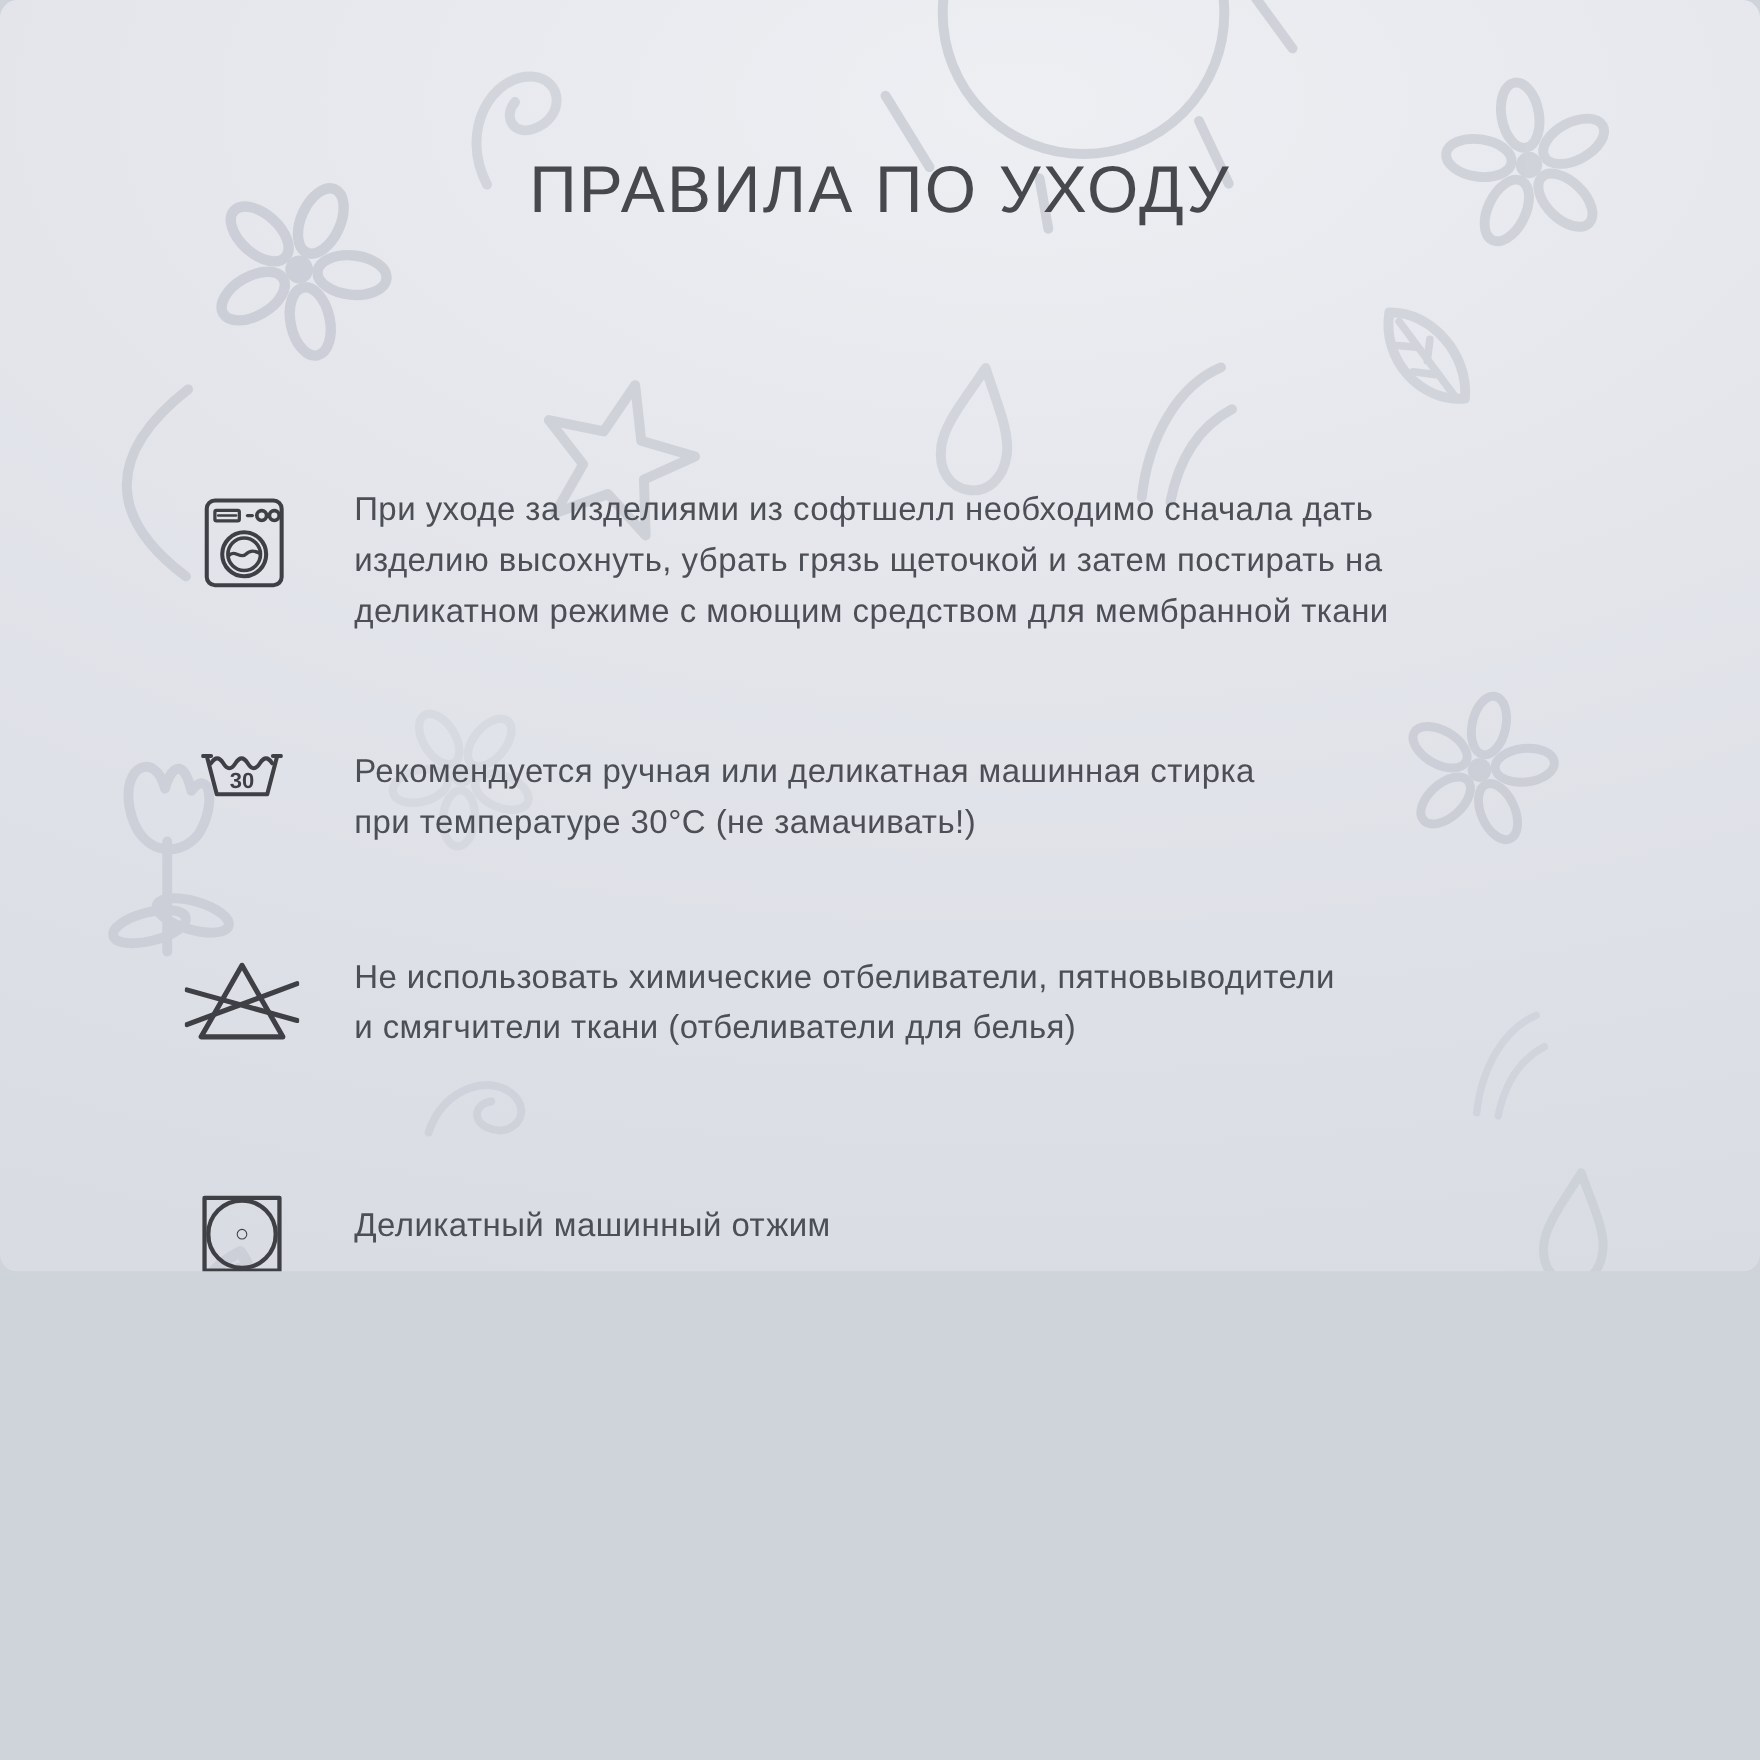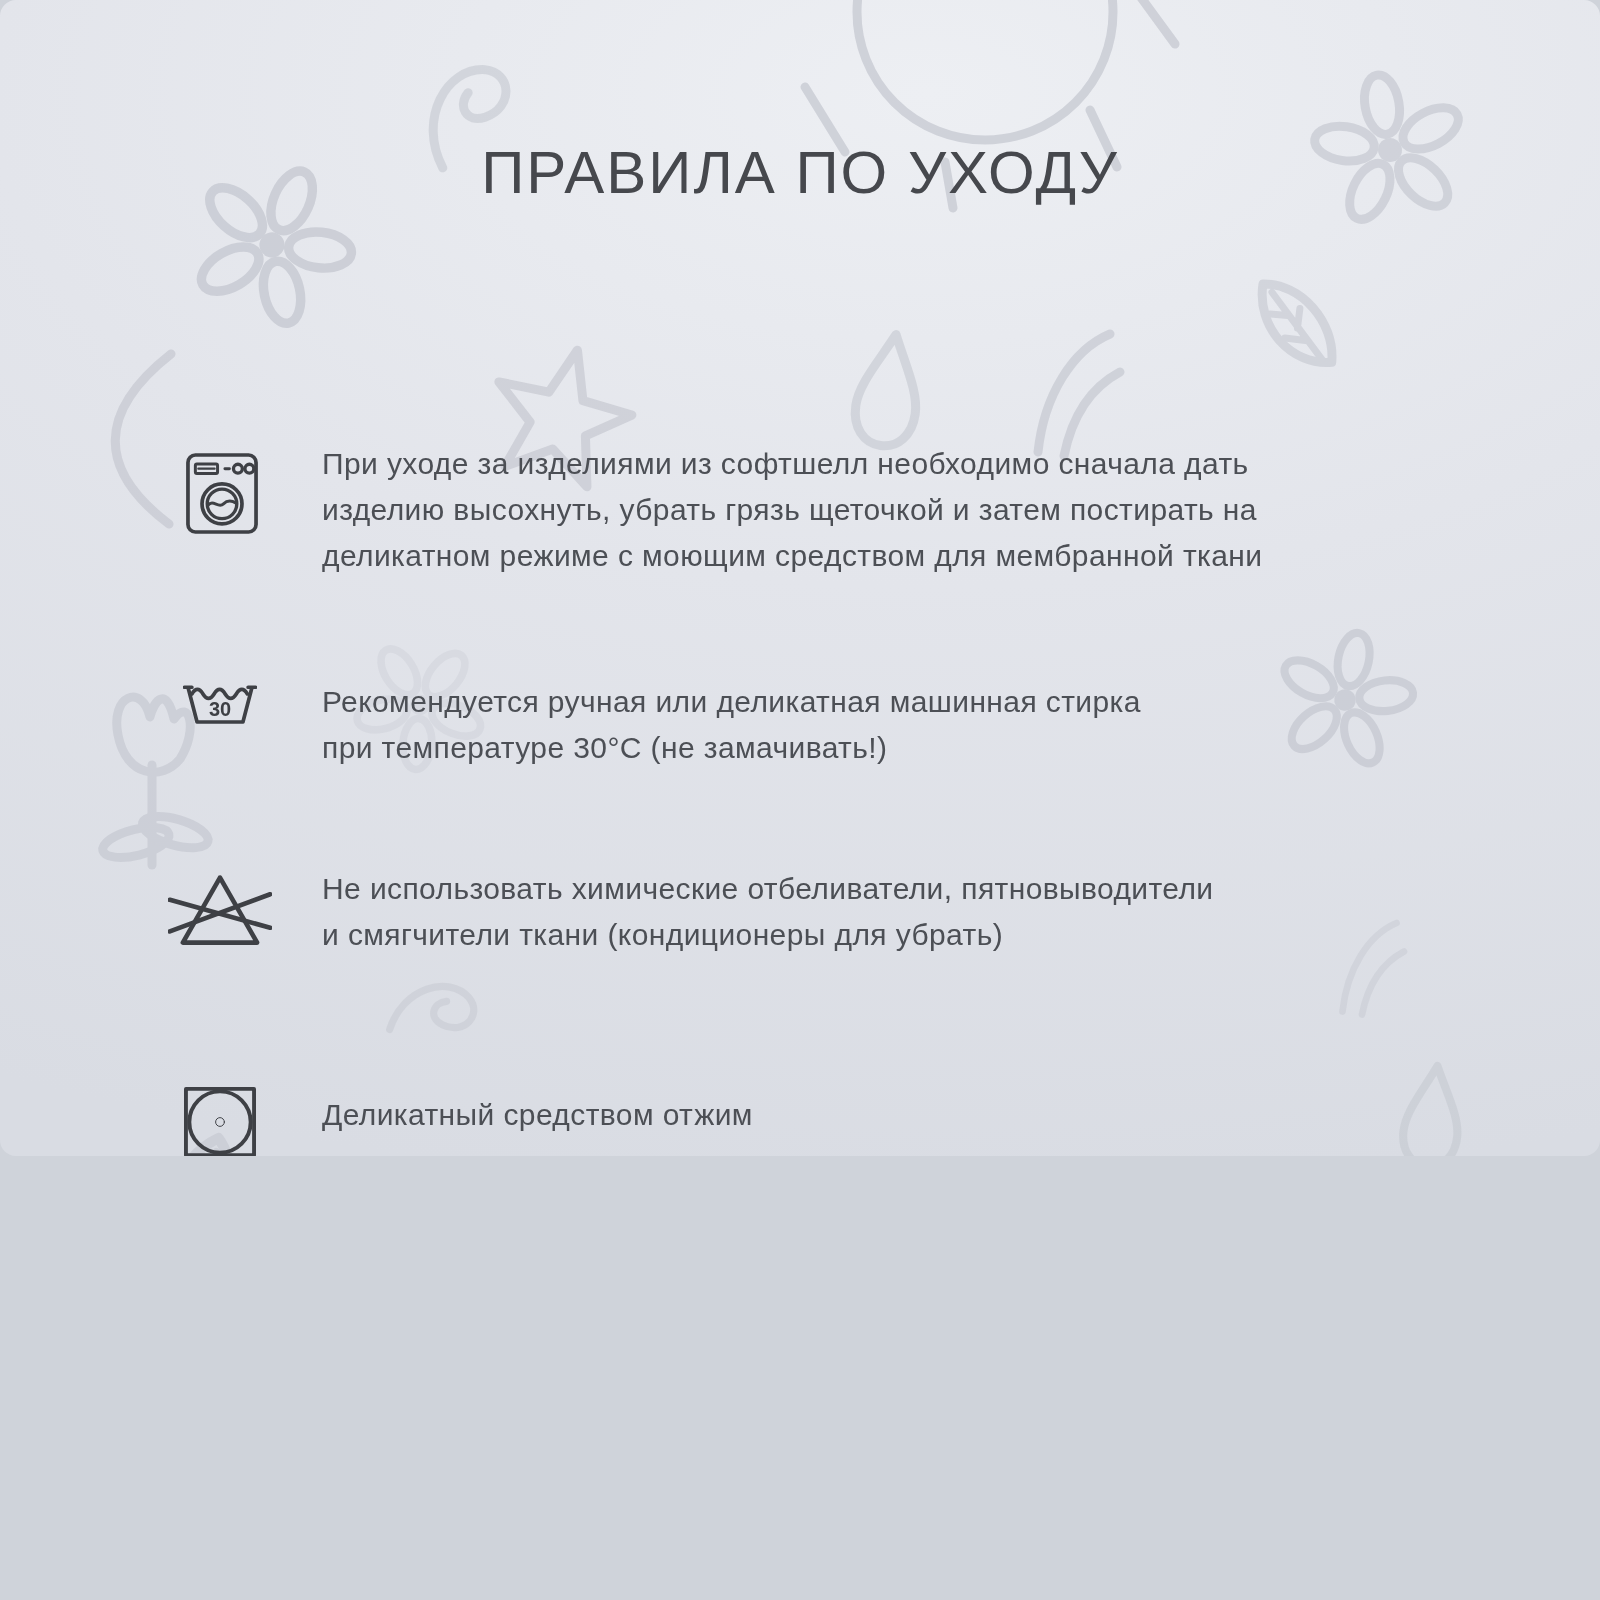--- a/index.html
+++ b/index.html
@@ -133,30 +133,30 @@
   <div class="rule-text t2">Рекомендуется ручная или деликатная машинная стирка
 при температуре 30°С (не замачивать!)</div>
 
   <div class="icon i-bleach">
     <svg viewBox="0 0 112 92">
       <path d="M56,10 L16,80 H96 Z" stroke-width="5"></path>
       <path d="M2,34 L110,64 M2,68 L110,28" stroke-width="5"></path>
     </svg>
   </div>
   <div class="rule-text t3">Не использовать химические отбеливатели, пятновыводители
-и смягчители ткани (кондиционеры для убрать)</div>
+и смягчители ткани (отбеливатели для белья)</div>
 
   <div class="icon i-spin">
     <svg viewBox="0 0 76 74">
       <rect x="3" y="3" width="70" height="68" stroke-width="4"></rect>
       <circle cx="38" cy="37" r="31.5" stroke-width="4"></circle>
       <circle cx="38" cy="37" r="4.5" fill="currentColor" stroke="none"></circle>
     </svg>
   </div>
-  <div class="rule-text t4">Деликатный средством отжим</div>
+  <div class="rule-text t4">Деликатный машинный отжим</div>
 
   <div class="icon i-iron">
     <svg viewBox="0 0 100 68">
       <path d="M12,6 H54 Q70,6 74,20 L84,57" stroke-width="4.5"></path>
       <path d="M84,60 H6 Q4,44 18,38 Q28,33 44,33 H72" stroke-width="4.5"></path>
       <circle cx="36" cy="48" r="4.5" stroke-width="4"></circle>
       <circle cx="56" cy="48" r="4.5" stroke-width="4"></circle>
     </svg>
   </div>
 

